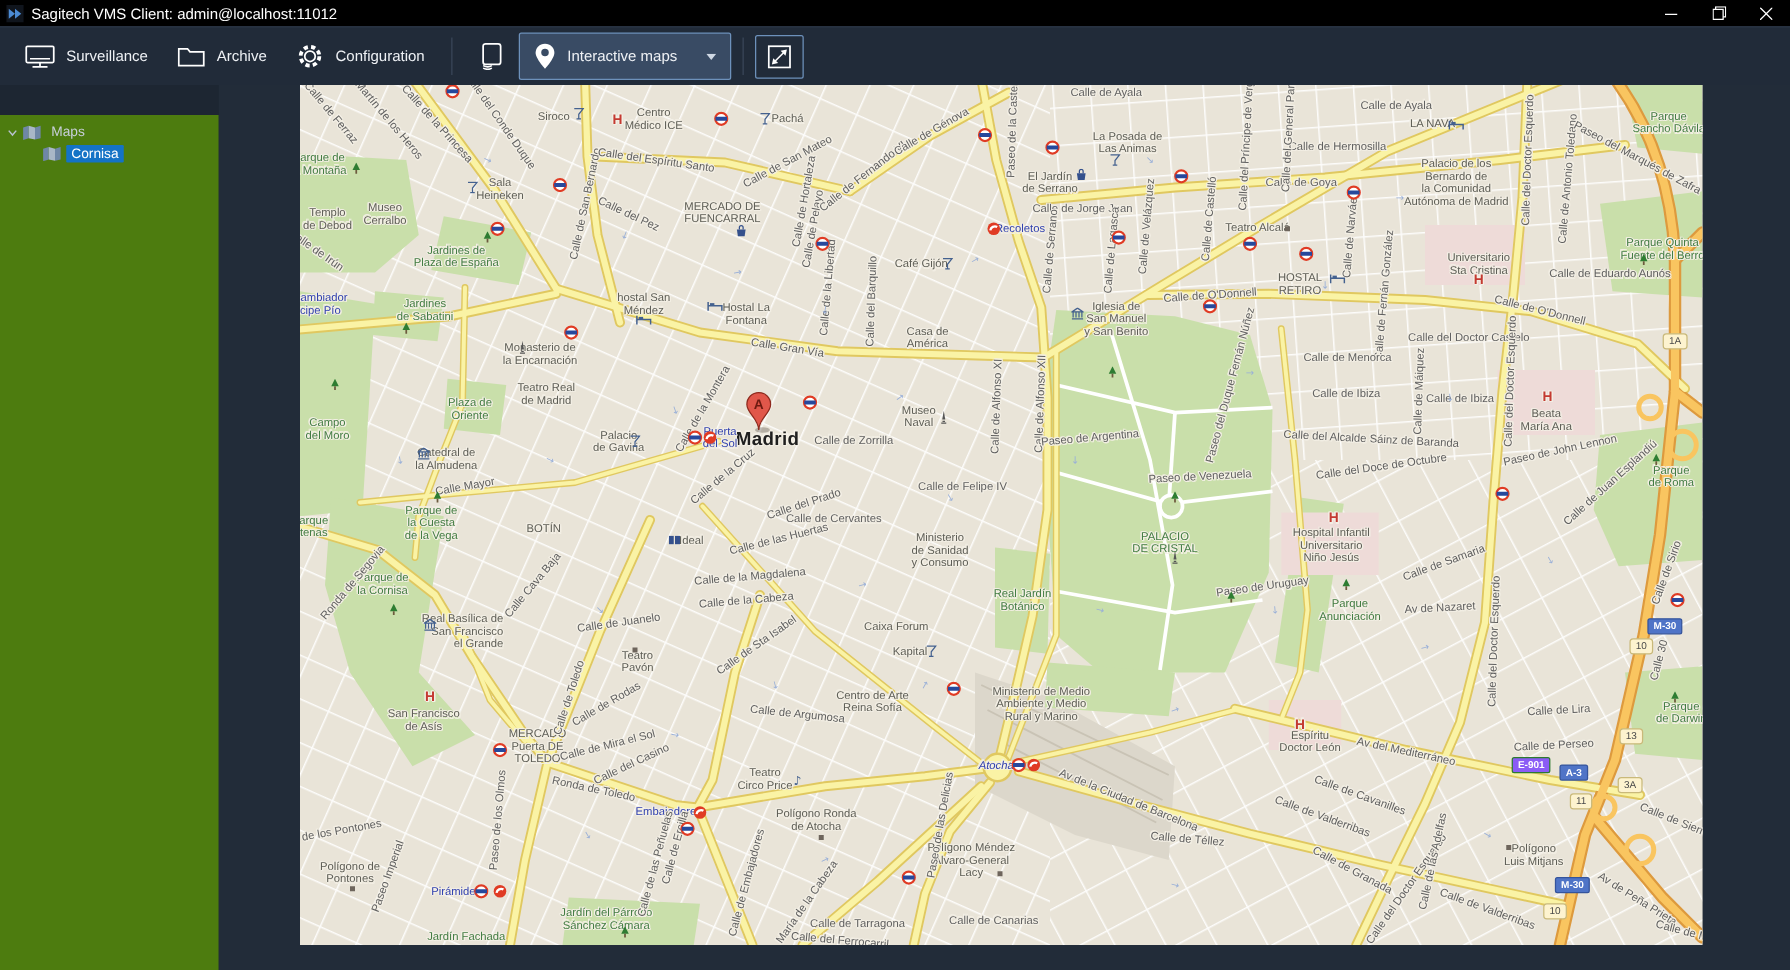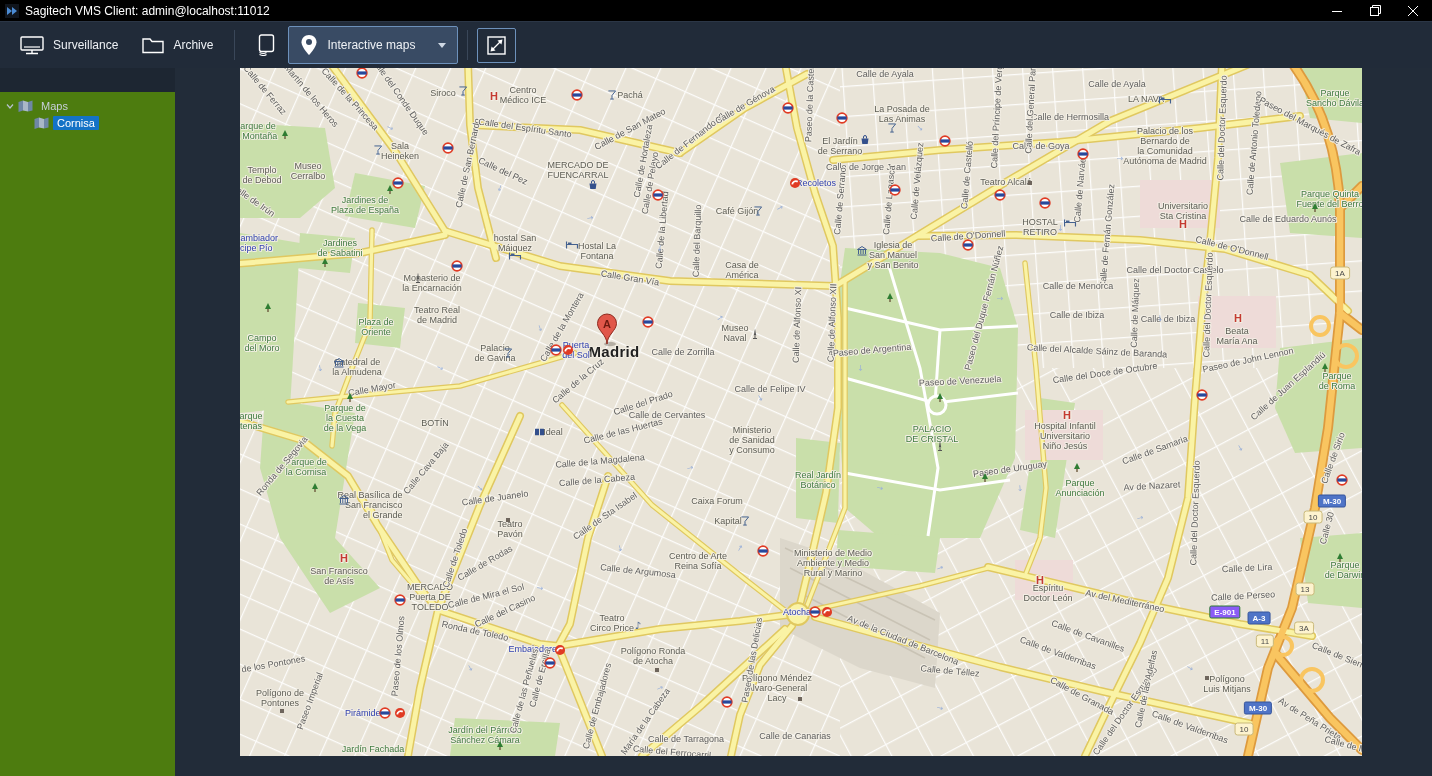--- a/index.html
+++ b/index.html
@@ -92,20 +92,27 @@
         <path d="M12,14 V17 M6,17.5 H18" stroke="#fff" stroke-width="1.4" fill="none"></path>
         <path d="M4,11 H20" stroke="#fff" stroke-width="1.2"></path>
       </svg>
       <span>Surveillance</span>
     </div>
     <div class="tb-btn">
       <svg width="22" height="17" viewBox="0 0 22 17">
         <path d="M1,15.5 V2 H8 L10,4.5 H21 V15.5 Z" fill="none" stroke="#fff" stroke-width="1.4"></path>
       </svg>
       <span>Archive</span>
+    </div>
+    <div class="tb-btn">
+      <svg width="22" height="22" viewBox="0 0 22 22">
+        <circle cx="11" cy="11" r="7.5" fill="none" stroke="#fff" stroke-width="3" stroke-dasharray="3.4 2.6"></circle>
+        <circle cx="11" cy="11" r="4.2" fill="none" stroke="#fff" stroke-width="1.4"></circle>
+      </svg>
+      <span>Configuration</span>
     </div>
     <div class="tb-sep"></div>
     <div class="tb-btn">
       <svg width="20" height="22" viewBox="0 0 20 22">
         <rect x="3.5" y="1" width="14" height="16.5" rx="2" fill="none" stroke="#fff" stroke-width="1.4"></rect>
         <path d="M3.5,18.5 q4,2 7,0 M3.5,20.5 q4,2 7,0" fill="none" stroke="#fff" stroke-width="1.2"></path>
       </svg>
     </div>
     <div class="tb-btn selected">
       <svg width="18" height="22" viewBox="0 0 18 22">
@@ -279,21 +286,21 @@
               <path d="M1035,585 L1090,650 L1122,682" fill="none" stroke="#f9c560" stroke-width="6.5" stroke-linecap="round" stroke-linejoin="round"></path>
               <path d="M1100,140 L1122,118" fill="none" stroke="#f9c560" stroke-width="6.5" stroke-linecap="round" stroke-linejoin="round"></path>
               <circle cx="558" cy="546" r="11" fill="#faf3a5" stroke="#e0c860" stroke-width="2"></circle>
             </g>
         </svg>
         <div id="map-overlay">
             <div class="lb city" style="left: 374px; top: 284px; transform: translate(-50%, -50%) rotate(0deg);">Madrid</div>
             <div class="lb blu" style="left: 336px; top: 282px; transform: translate(-50%, -50%) rotate(0deg);">Puerta
 del Sol</div>
             <div class="lb blu" style="left: 576px; top: 115px; transform: translate(-50%, -50%) rotate(0deg);">Recoletos</div>
-            <div class="lb blu" style="left: 557px; top: 544px; transform: translate(-50%, -50%) rotate(0deg);">Atocha</div>
+            <div class="lb blu" style="left: 557px; top: 544px; transform: translate(-50%, -50%) rotate(0deg); font-style: italic;">Atocha</div>
             <div class="lb blu" style="left: 295px; top: 581px; transform: translate(-50%, -50%) rotate(0deg);">Embajadores</div>
             <div class="lb blu" style="left: 125px; top: 645px; transform: translate(-50%, -50%) rotate(0deg);">Pirámides</div>
             <div class="lb blu" style="left: 8px; top: 175px; transform: translate(-50%, -50%) rotate(0deg);">Intercambiador
 Príncipe Pío</div>
             <div class="lb pk" style="left: 15px; top: 63px; transform: translate(-50%, -50%) rotate(0deg);">Parque de
 la Montaña</div>
             <div class="lb pk" style="left: 125px; top: 137px; transform: translate(-50%, -50%) rotate(0deg);">Jardines de
 Plaza de España</div>
             <div class="lb pk" style="left: 100px; top: 180px; transform: translate(-50%, -50%) rotate(0deg);">Jardines
 de Sabatini</div>
@@ -353,21 +360,21 @@
             <div class="lb poi" style="left: 653px; top: 187px; transform: translate(-50%, -50%) rotate(0deg);">Iglesia de
 San Manuel
 y San Benito</div>
             <div class="lb poi" style="left: 925px; top: 78px; transform: translate(-50%, -50%) rotate(0deg);">Palacio de los
 Bernardo de
 la Comunidad
 Autónoma de Madrid</div>
             <div class="lb poi" style="left: 943px; top: 143px; transform: translate(-50%, -50%) rotate(0deg);">Universitario
 Sta Cristina</div>
             <div class="lb poi" style="left: 275px; top: 175px; transform: translate(-50%, -50%) rotate(0deg);">hostal San
-Máiquez</div>
+Méndez</div>
             <div class="lb poi" style="left: 357px; top: 183px; transform: translate(-50%, -50%) rotate(0deg);">Hostal La
 Fontana</div>
             <div class="lb poi" style="left: 192px; top: 215px; transform: translate(-50%, -50%) rotate(0deg);">Monasterio de
 la Encarnación</div>
             <div class="lb poi" style="left: 197px; top: 247px; transform: translate(-50%, -50%) rotate(0deg);">Teatro Real
 de Madrid</div>
             <div class="lb poi" style="left: 117px; top: 299px; transform: translate(-50%, -50%) rotate(0deg);">Catedral de
 la Almudena</div>
             <div class="lb poi" style="left: 255px; top: 285px; transform: translate(-50%, -50%) rotate(0deg);">Palacio
 de Gaviria</div>

